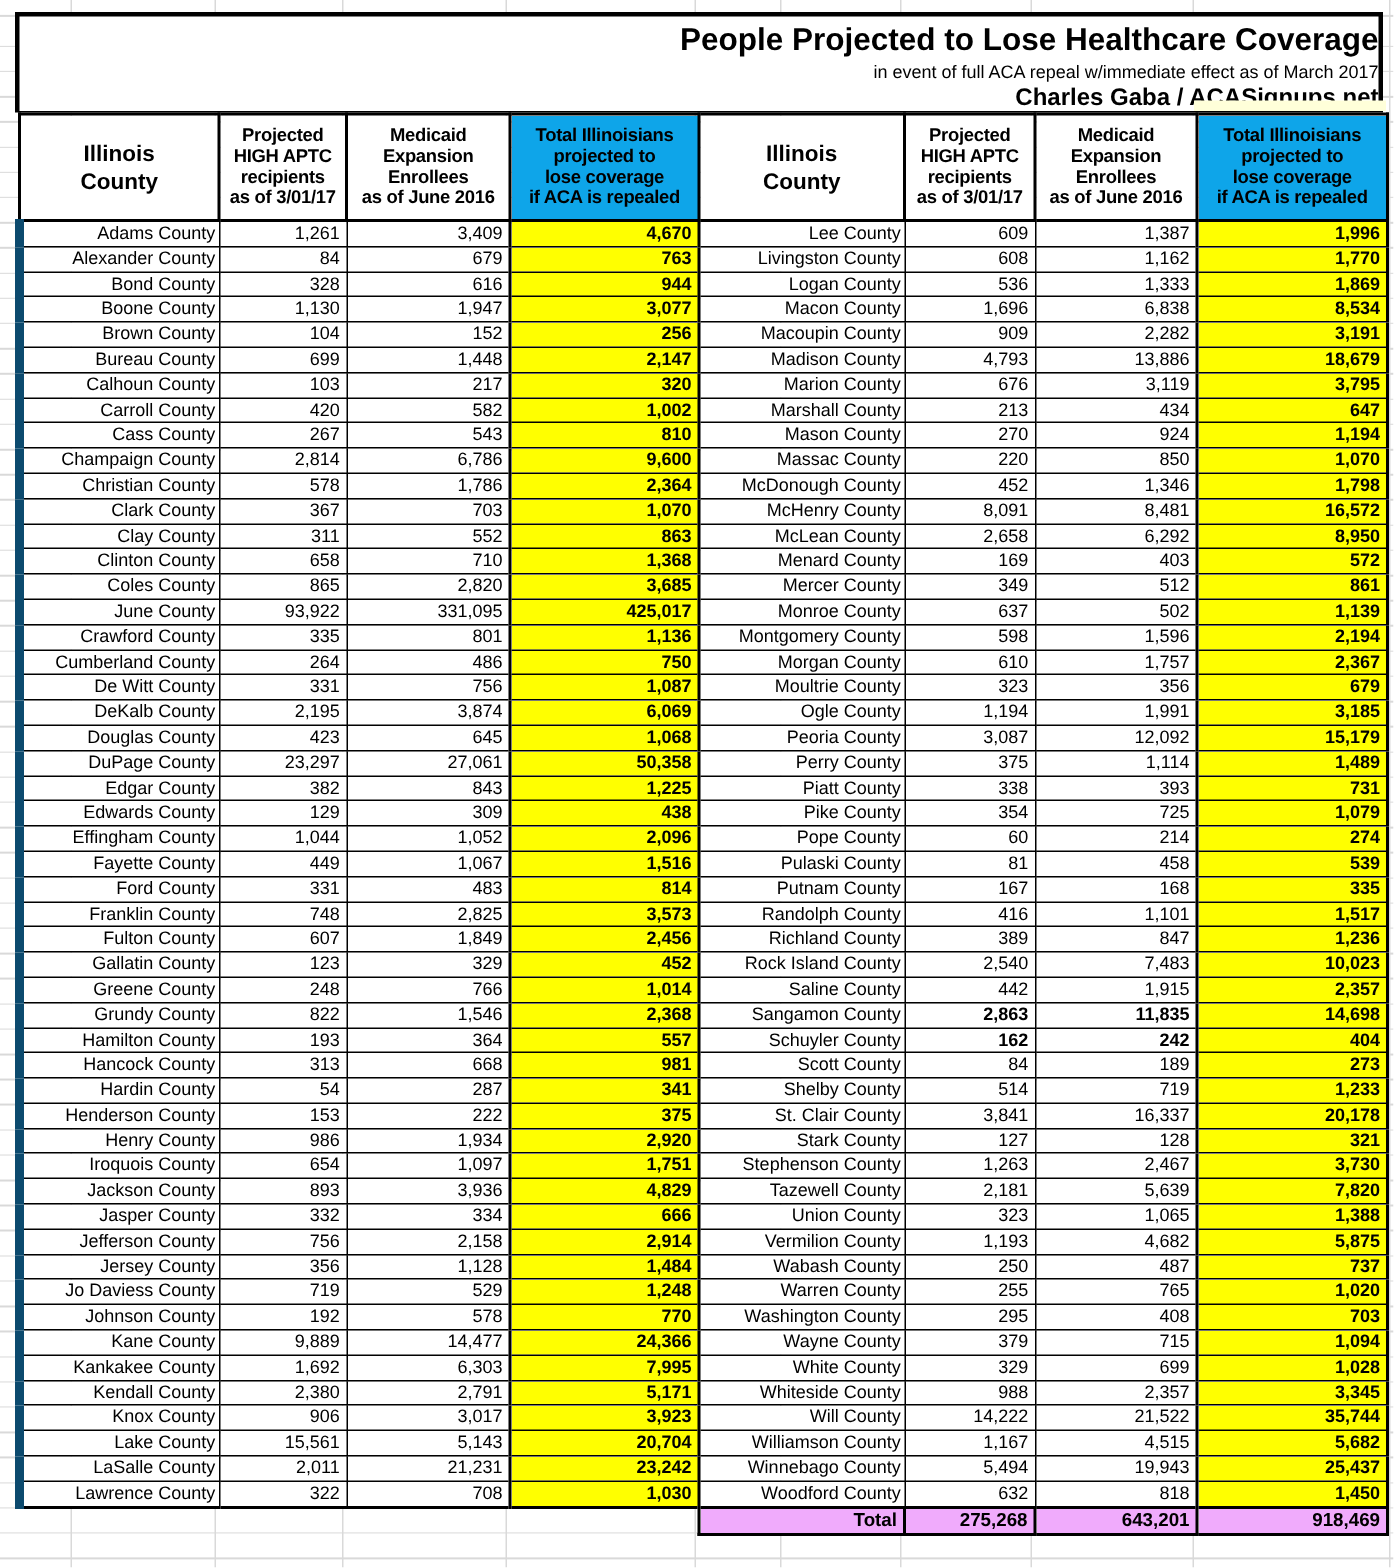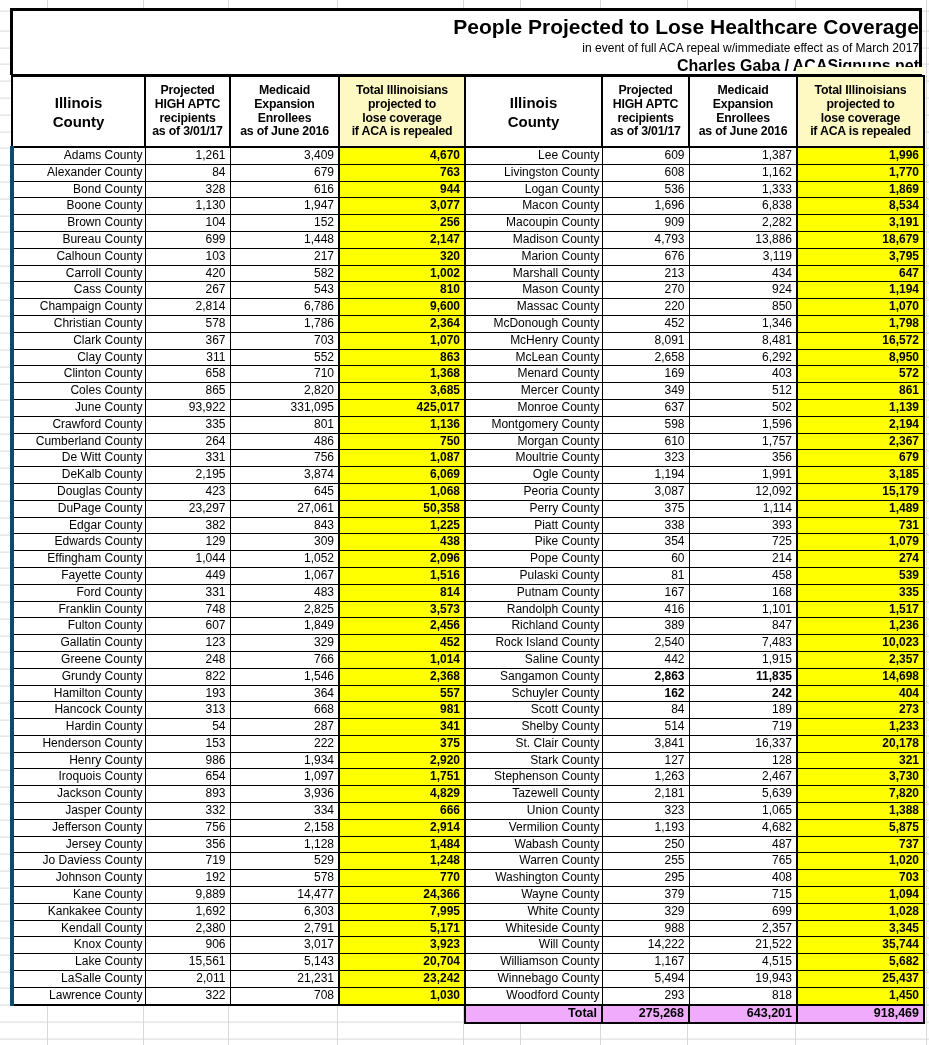--- a/index.html
+++ b/index.html
@@ -43,28 +43,28 @@
   col.c1{width:133px}col.c2{width:85px}col.c3{width:109px}col.c4{width:126px}
   col.c5{width:137px}col.c6{width:87px}col.c7{width:108px}col.c8{width:127px}
 
   thead tr{height:71px;}
   th{
     border:2px solid #000;background:#fff;color:#000;
     font-size:12.3px;font-weight:bold;line-height:13.9px;letter-spacing:-0.2px;
     padding:1px 0;text-align:center;vertical-align:middle;white-space:nowrap;overflow:hidden;
   }
   th.county-h{font-size:15px;line-height:19px;letter-spacing:0;text-align:center;}
-  th.yellow{background:#fef9c3;}
+  th.yellow{background:#0ea5e9;}
 
   td{
     border:1px solid #000;background:#fff;color:#000;
     font-size:12px;height:15.8px;line-height:15.8px;
     padding:0;text-align:right;white-space:nowrap;overflow:hidden;vertical-align:middle;
   }
-  td:first-child{border-left:4px solid #0c4a6e;}
+  td:first-child{border-left:6px solid #0c4a6e;}
   td:last-child{border-right:2px solid #000;}
   td.county{padding-right:2px;}
   td.num{padding-right:4px;}
   td.divL{border-left:2px solid #000;}
   td.tot{background:#ffff00;font-weight:bold;border-left:2px solid #000;padding-right:4px;}
   td.b{font-weight:bold;}
   td.ghost{border:none;border-top:2px solid #000;background:transparent;border-right:1px solid rgba(0,0,0,0);}
   td.totalcell{background:#f0abfc;font-weight:bold;border:2px solid #000;font-size:12.5px;padding-right:4px;height:16.5px;}
 </style>
 </head>
@@ -639,21 +639,21 @@
             <td class="num">5,494</td>
             <td class="num">19,943</td>
             <td class="num tot">25,437</td>
           </tr>
           <tr>
             <td class="county">Lawrence County</td>
             <td class="num">322</td>
             <td class="num">708</td>
             <td class="num tot">1,030</td>
             <td class="county divL">Woodford County</td>
-            <td class="num">293</td>
+            <td class="num">632</td>
             <td class="num">818</td>
             <td class="num tot">1,450</td>
           </tr>
           <tr>
             <td class="ghost"></td>
             <td class="ghost"></td>
             <td class="ghost"></td>
             <td class="ghost"></td>
             <td class="totalcell">Total</td>
             <td class="totalcell">275,268</td>

